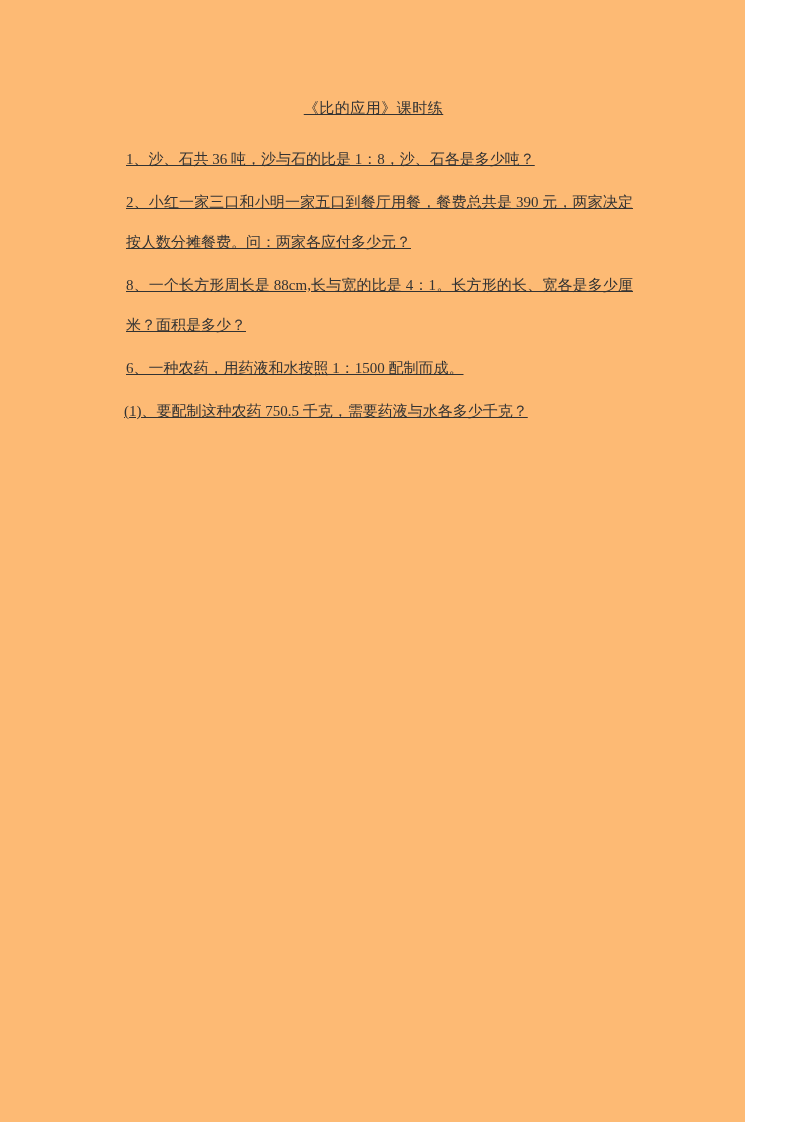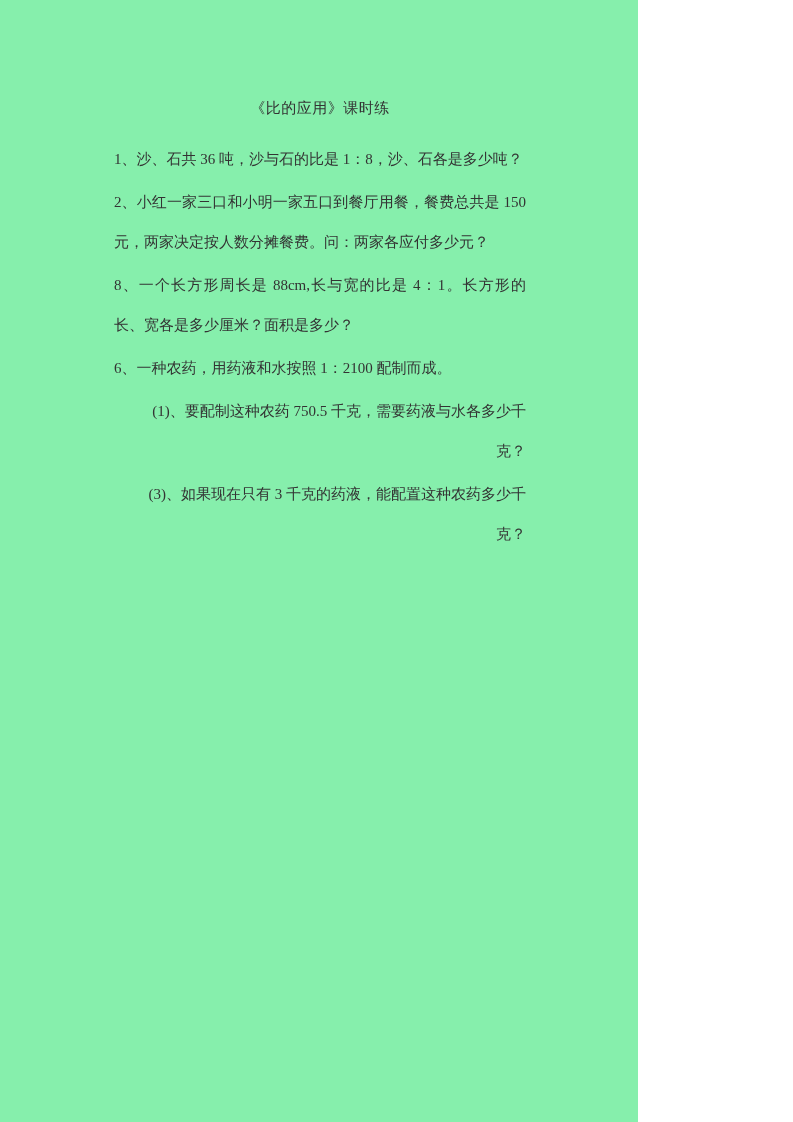--- a/index.html
+++ b/index.html
@@ -2,63 +2,63 @@
 <html><head>
 <meta charset="utf-8">
 <style>
   html, body {
     margin: 0;
     padding: 0;
     background: #ffffff;
   }
   .page {
     position: relative;
-    width: 638px;
+    width: 745px;
     height: 1122px;
     box-sizing: border-box;
-    background: #86efac;
+    background: #fdba74;
     padding: 88px 112px 0 114px;
     font-family: "Liberation Serif", "DejaVu Serif", serif;
     color: #333333;
     font-size: 15px;
     overflow: hidden;
+    text-decoration: underline;
   }
   .title {
     font-size: 15px;
     font-weight: normal;
     text-align: center;
     line-height: 40px;
     margin: 0 0 11px 0;
     letter-spacing: 0.5px;
   }
   .q {
     line-height: 40px;
-    margin: 0 0 3px 0;
+    margin: 0 0 3px 12px;
     text-align: justify;
     text-justify: inter-ideograph;
     word-break: break-all;
   }
   .q.sub {
     margin-left: 10px;
-    text-align: right;
+    text-align: left;
   }
 </style>
 </head>
 <body>
 
 <div class="page">
   <h1 class="title">《比的应用》课时练</h1>
 
   <p class="q">1、沙、石共 36 吨，沙与石的比是 1：8，沙、石各是多少吨？</p>
 
-  <p class="q">2、小红一家三口和小明一家五口到餐厅用餐，餐费总共是 150 元，两家决定按人数分摊餐费。问：两家各应付多少元？</p>
+  <p class="q">2、小红一家三口和小明一家五口到餐厅用餐，餐费总共是 390 元，两家决定按人数分摊餐费。问：两家各应付多少元？</p>
 
   <p class="q">8、一个长方形周长是 88cm,长与宽的比是 4：1。长方形的长、宽各是多少厘米？面积是多少？</p>
 
 
 
-  <p class="q">6、一种农药，用药液和水按照 1：2100 配制而成。</p>
+  <p class="q">6、一种农药，用药液和水按照 1：1500 配制而成。</p>
 
   <p class="q sub">(1)、要配制这种农药 750.5 千克，需要药液与水各多少千克？</p>
 
 
-  <p class="q sub">(3)、如果现在只有 3 千克的药液，能配置这种农药多少千克？</p>
 </div>
 
 </body></html>

